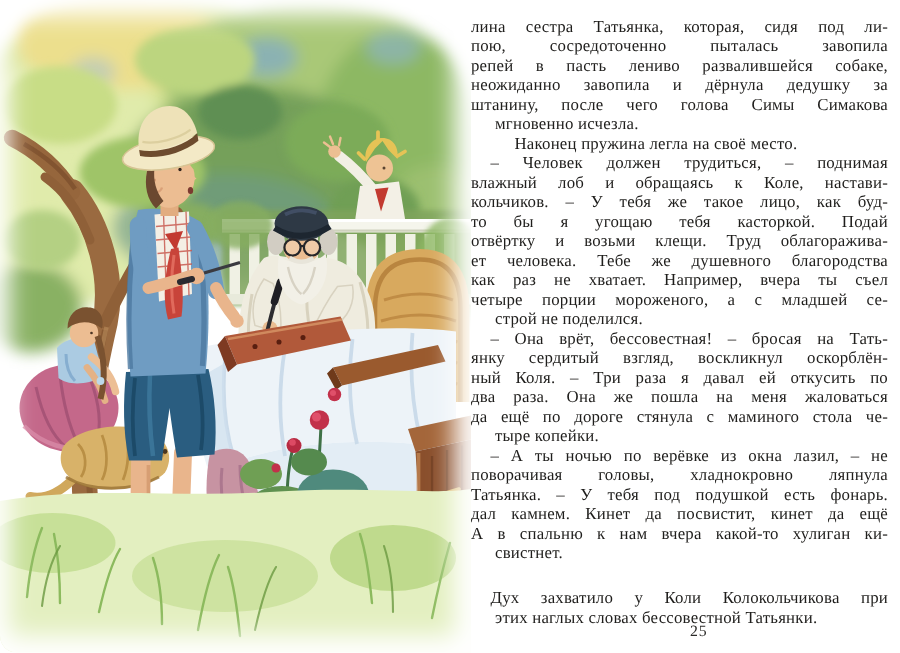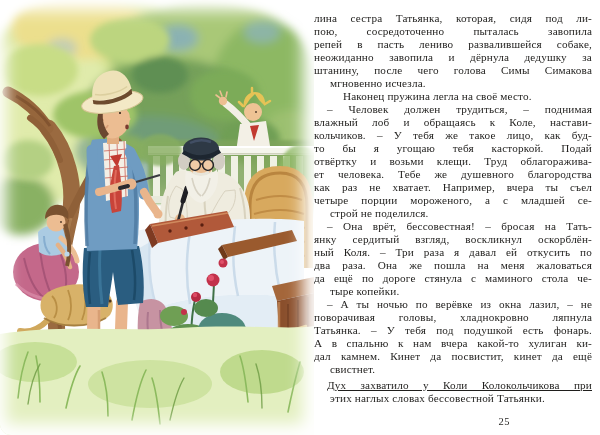--- a/index.html
+++ b/index.html
@@ -8,23 +8,23 @@
     font-family:"Liberation Serif","DejaVu Serif",serif; overflow:hidden;border-radius:11px;
   }
   .illus { position:absolute; left:0; top:0; width:314px; height:435px; }
   .textcol {
     position:absolute; left:314px; top:12px; width:278px;
     color:#1f1e1c; font-size:11.2px; line-height:13px; letter-spacing:0.15px;
   }
   .tl { height:13px; overflow:hidden; text-align:justify; text-align-last:justify; }
   .tl.last { text-align-last:left;margin-left:16px; }
   .tl.ind  { text-indent:13px; }
-  .tl.gap  { margin-top:3px;text-decoration:underline; }
+  .tl.gap  { margin-top:17px; }
   .folio {
-    position:absolute; left:460px; top:416px; width:50px; text-align:right;
+    position:absolute; left:460px; top:416px; width:50px; text-align:left;
     font-size:10.5px; color:#2b2a28; letter-spacing:0.5px;
   }
 </style>
 </head>
 <body>
 
 <div class="page">
 
   <svg class="illus" viewBox="0 0 314 435" xmlns="http://www.w3.org/2000/svg">
     <defs>
@@ -332,22 +332,22 @@
     <div class="tl last">строй не поделился.</div>
     <div class="tl ind">– Она врёт, бессовестная! – бросая на Тать-</div>
     <div class="tl">янку сердитый взгляд, воскликнул оскорблён-</div>
     <div class="tl">ный Коля. – Три раза я давал ей откусить по</div>
     <div class="tl">два раза. Она же пошла на меня жаловаться</div>
     <div class="tl">да ещё по дороге стянула с маминого стола че-</div>
     <div class="tl last">тыре копейки.</div>
     <div class="tl ind">– А ты ночью по верёвке из окна лазил, – не</div>
     <div class="tl">поворачивая головы, хладнокровно ляпнула</div>
     <div class="tl">Татьянка. – У тебя под подушкой есть фонарь.</div>
+    <div class="tl">дал камнем. Кинет да посвистит, кинет да ещё</div>
     <div class="tl">А в спальню к нам вчера какой-то хулиган ки-</div>
-    <div class="tl">дал камнем. Кинет да посвистит, кинет да ещё</div>
     <div class="tl last">свистнет.</div>
     <div class="tl ind gap">Дух захватило у Коли Колокольчикова при</div>
     <div class="tl last">этих наглых словах бессовестной Татьянки.</div>
   </div>
 
   <div class="folio">25</div>
 
 </div>
 
 </body></html>

